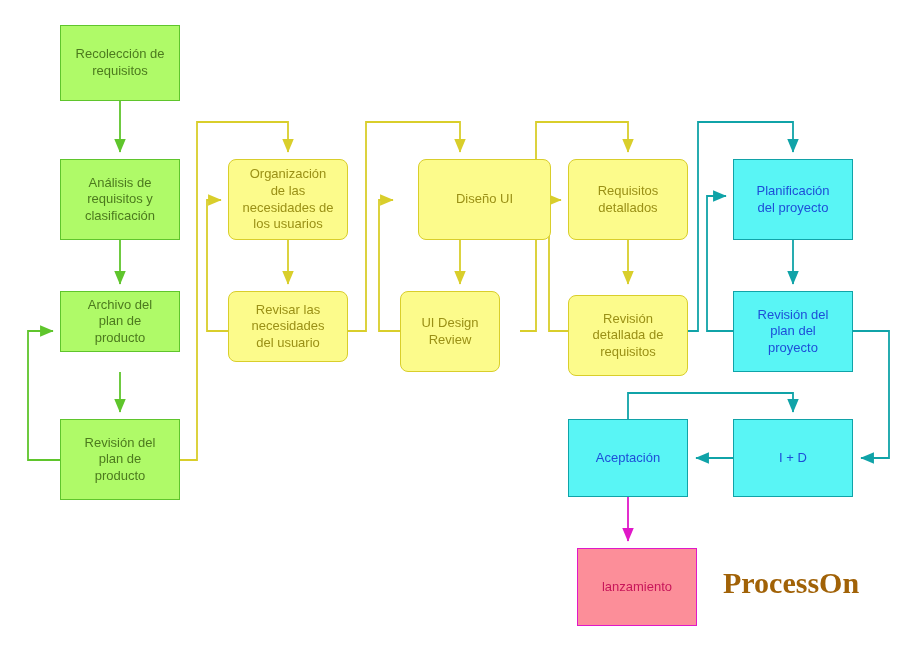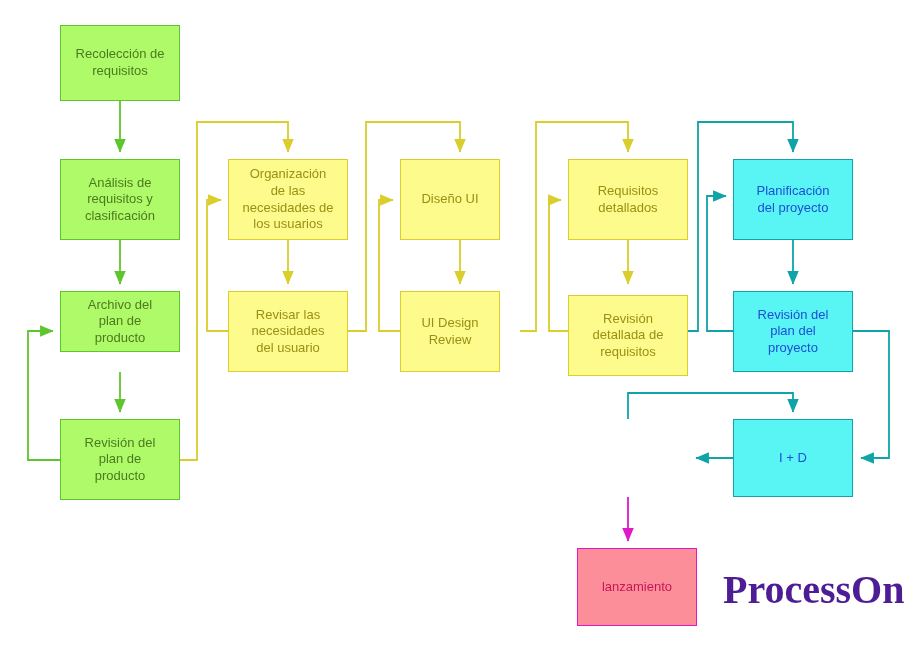--- a/index.html
+++ b/index.html
@@ -43,40 +43,41 @@
   }
   .node.green {
     background: #AFFA68;
     border-color: #5FC52C;
     color: #4C7A1E;
   }
   .node.yellow {
     background: #FCFB8B;
     border-color: #D9CE2B;
     color: #9A9016;
+    border-radius: 8px;
   }
   .node.cyan {
     background: #59F5F5;
     border-color: #10A3A8;
     color: #1d4ed8;
   }
   .node.pink {
     background: #FC8E99;
     border-color: #E018C8;
     color: #C8165A;
     margin-left: 9px;
   }
   #watermark {
     position: absolute;
     left: 723px;
     top: 566px;
     font-family: "Liberation Serif", serif;
-    font-size: 40px;
+    font-size: 30px;
     font-weight: bold;
-    color: #4c1d95;
+    color: #a16207;
     letter-spacing: 0px;
     z-index: 2;
     white-space: nowrap;
   }
 </style>
 </head>
 <body>
 
 <div id="canvas">
 
@@ -148,43 +149,44 @@
 
   <div class="node green" style="left:60px;  top:419px; width:120px; height:81px;">Revisión del
 plan de
 producto</div>
 
   <div class="node yellow" style="left:228px; top:159px; width:120px; height:81px;">Organización
 de las
 necesidades de
 los usuarios</div>
 
-  <div class="node yellow" style="left:228px; top:291px; width:120px; height:81px;">Revisar las
+  <div class="node yellow" style="left:228px; top:291px; width:120px; height:71px;">Revisar las
 necesidades
 del usuario</div>
 
-  <div class="node yellow" style="left:400px; top:159px; width:100px; height:81px;">Diseño UI</div>
+  <div class="node yellow" style="left:418px; top:159px; width:133px; height:81px;">Diseño UI</div>
 
   <div class="node yellow" style="left:400px; top:291px; width:100px; height:81px;">UI Design
 Review</div>
 
   <div class="node yellow" style="left:568px; top:159px; width:120px; height:81px;">Requisitos
 detallados</div>
 
   <div class="node yellow" style="left:568px; top:295px; width:120px; height:81px;">Revisión
 detallada de
 requisitos</div>
 
   <div class="node cyan" style="left:733px; top:159px; width:120px; height:81px;">Planificación
 del proyecto</div>
 
   <div class="node cyan" style="left:733px; top:291px; width:120px; height:81px;">Revisión del
 plan del
 proyecto</div>
 
   <div class="node cyan" style="left:733px; top:419px; width:120px; height:78px;">I + D</div>
 
+  <div class="node cyan" style="left:568px; top:419px; width:120px; height:78px;">Aceptación</div>
 
   <div class="node pink" style="left:568px; top:548px; width:120px; height:78px;">lanzamiento</div>
 
   <div id="watermark">ProcessOn</div>
 
 </div>
 
 </body></html>

